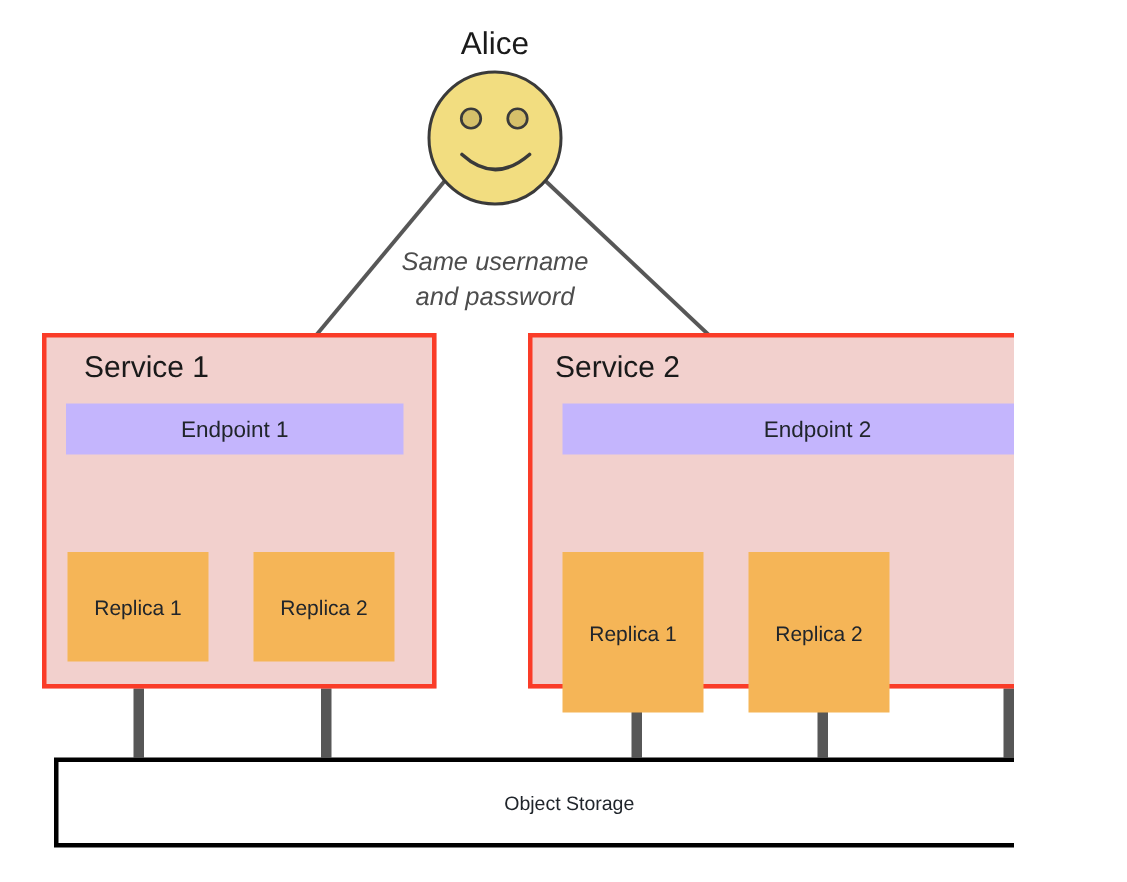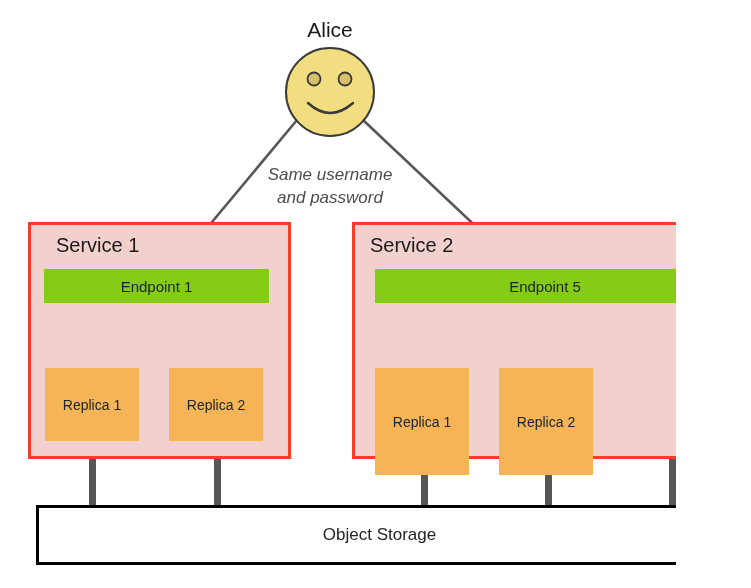--- a/index.html
+++ b/index.html
@@ -54,21 +54,21 @@
   .service-title {
     position: absolute;
     font-size: 20px;
     color: #1a1a1a;
     white-space: nowrap;
     font-family: "Liberation Sans", sans-serif;
   }
   .endpoint-box {
     position: absolute;
     box-sizing: border-box;
-    background: #84cc16;
+    background: #c4b5fd;
     display: flex;
     align-items: center;
     justify-content: center;
     font-size: 15px;
     color: #20252b;
     font-family: "Liberation Sans", sans-serif;
   }
   .replica-box {
     position: absolute;
     box-sizing: border-box;
@@ -85,21 +85,21 @@
     background: #f5b557;
   }
   .storage-box {
     position: absolute;
     box-sizing: border-box;
     background: #ffffff;
     border: 3px solid #000000;
     display: flex;
     align-items: center;
     justify-content: center;
-    font-size: 17px;
+    font-size: 13px;
     color: #20252b;
     font-family: "Liberation Sans", sans-serif;
   }
   .connector {
     position: absolute;
     background: #575757;
     width: 7px;
   }
 </style>
 </head>
@@ -148,19 +148,19 @@
   <div class="connector" style="left:669px; top:437px; height:71px;"></div>
 
   <div class="service-box" style="left:28px; top:222px; width:263px; height:237px;"></div>
   <div class="service-title" style="left:56px; top:234px;">Service 1</div>
   <div class="endpoint-box" style="left:44px; top:269px; width:225px; height:34px;">Endpoint 1</div>
   <div class="replica-box" style="left:45px; top:331px; width:94px; height:73px;">Replica 1</div>
   <div class="replica-box" style="left:169px; top:331px; width:94px; height:73px;">Replica 2</div>
 
   <div class="service-box" style="left:352px; top:222px; width:378px; height:237px;"></div>
   <div class="service-title" style="left:370px; top:234px;">Service 2</div>
-  <div class="endpoint-box" style="left:375px; top:269px; width:340px; height:34px;">Endpoint 5</div>
+  <div class="endpoint-box" style="left:375px; top:269px; width:340px; height:34px;">Endpoint 2</div>
   <div class="replica-box" style="left:375px; top:331px; width:94px; height:107px;">Replica 1</div>
   <div class="replica-box" style="left:499px; top:331px; width:94px; height:107px;">Replica 2</div>
 
   <div class="storage-box" style="left:36px; top:505px; width:687px; height:60px;">Object Storage</div>
 
 </div>
 
 </body></html>

